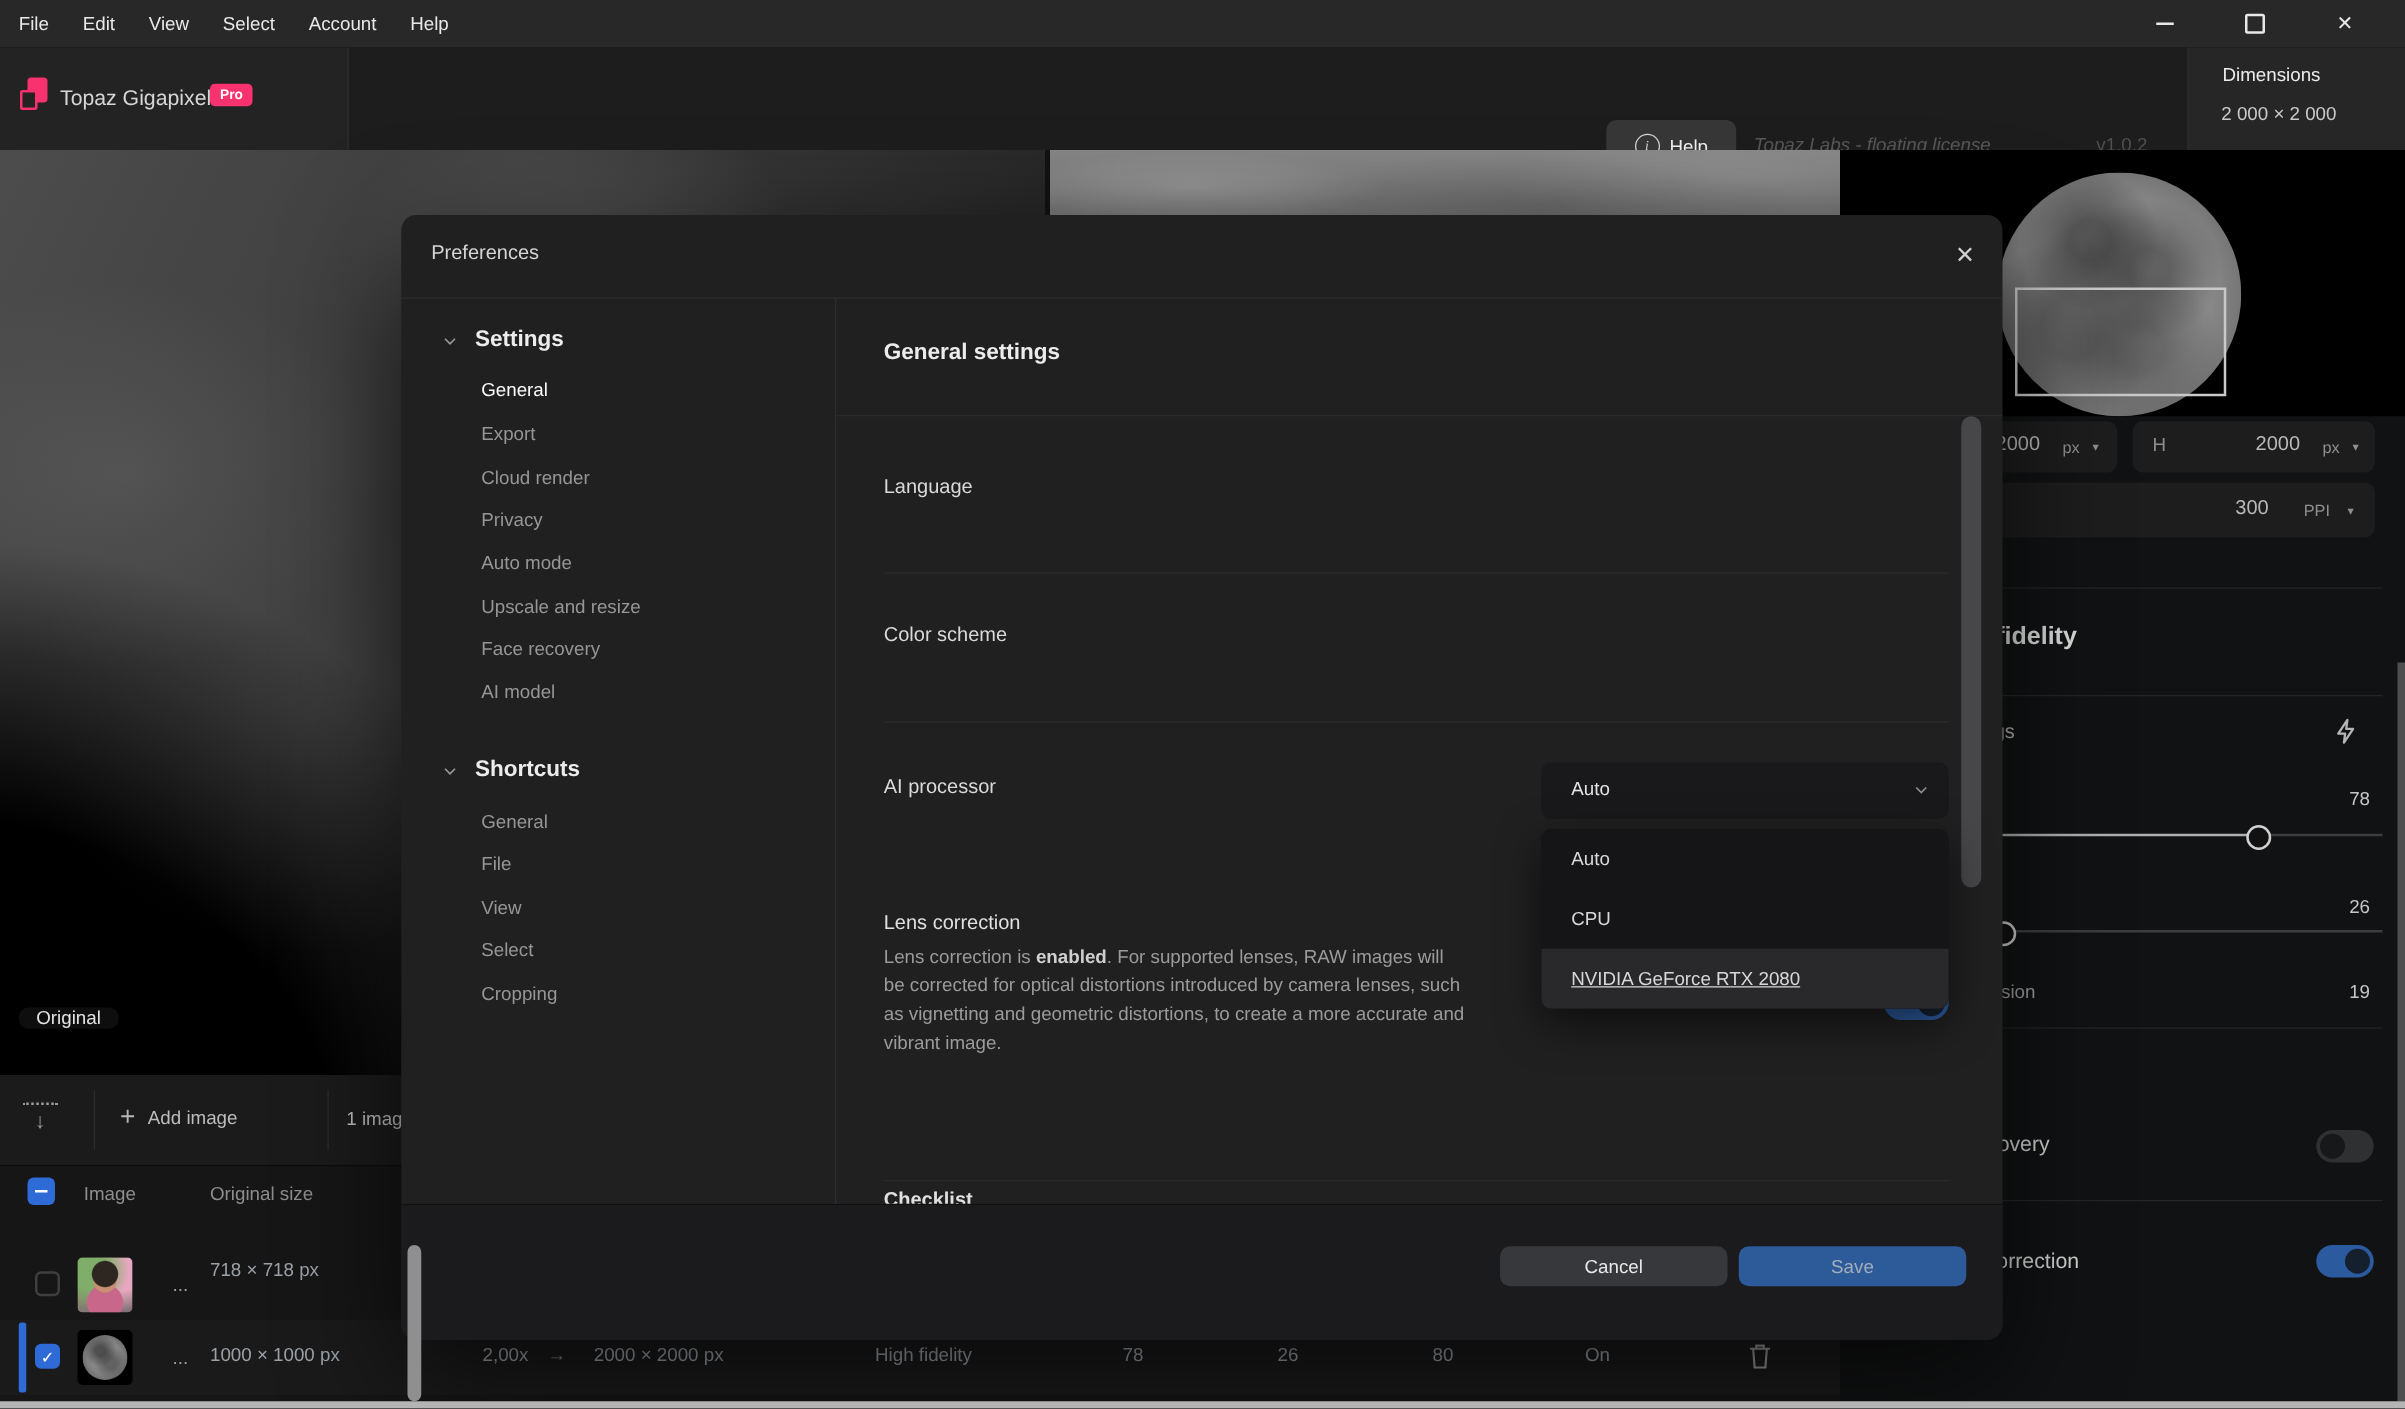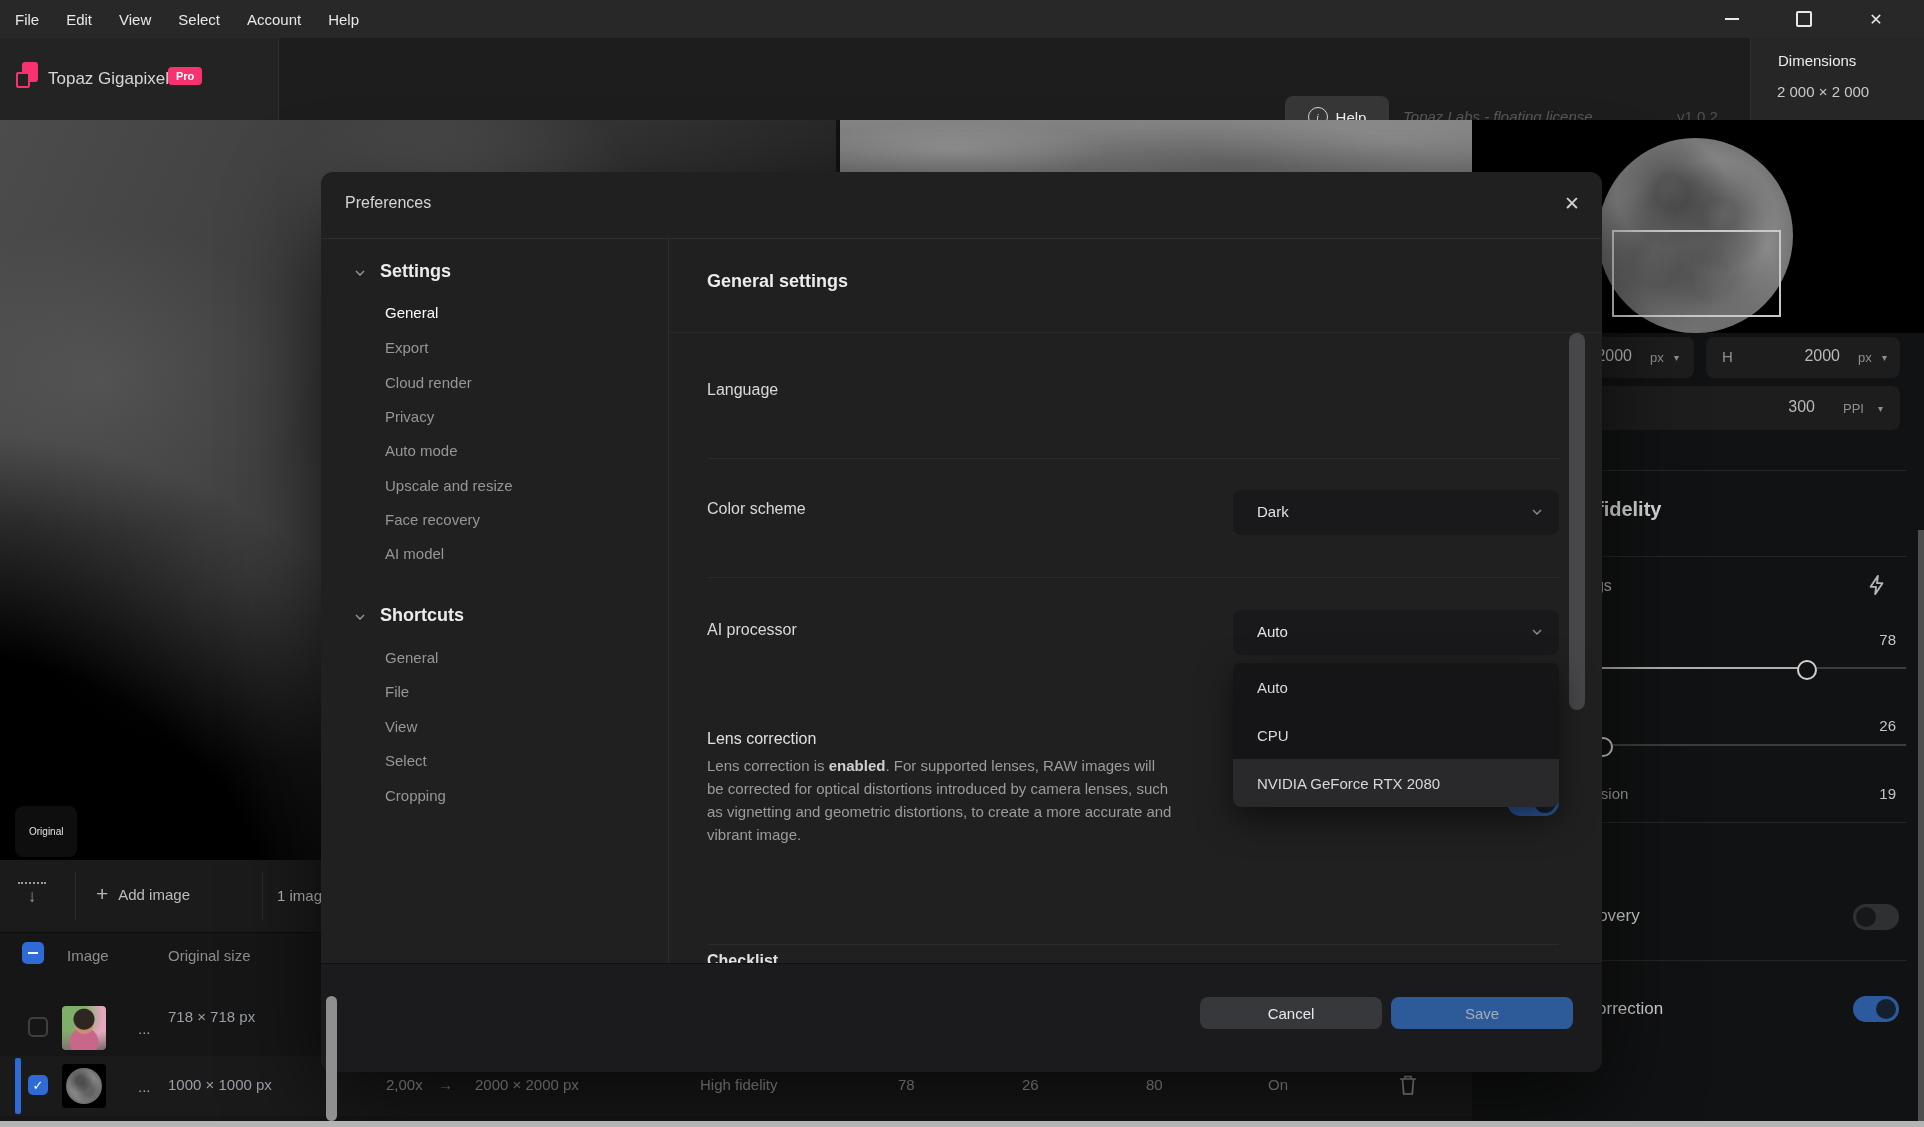--- a/index.html
+++ b/index.html
@@ -38,21 +38,21 @@
       radial-gradient(ellipse 340px 260px at 30% 62%, rgba(110,110,110,.14), transparent 70%),
       radial-gradient(ellipse 760px 700px at -6% 112%, #000 42%, transparent 74%),
       linear-gradient(115deg,#4c4c4c 0%,#3e3e3e 35%,#2c2c2c 65%,#151515 100%);}
   .pane-div{left:836px;top:0;width:4px;height:740px;background:#121212;}
   .pane2{left:840px;top:0;width:632px;height:740px;
     background:
       radial-gradient(ellipse 220px 40px at 18% 4%, rgba(200,200,200,.30), transparent 70%),
       radial-gradient(ellipse 300px 60px at 62% 6%, rgba(70,70,70,.28), transparent 70%),
       radial-gradient(ellipse 260px 50px at 85% 3%, rgba(190,190,190,.22), transparent 70%),
       linear-gradient(180deg,#868686 0%,#787878 8%,#565656 30%,#2a2a2a 70%,#161616 100%);}
-  .orig-badge{left:15px;top:686px;background:rgba(16,16,16,.88);border-radius:8px;padding:20px 14px;font-size:10px;color:#e3e3e3;}
+  .orig-badge{left:15px;top:686px;background:rgba(16,16,16,.88);border-radius:8px;padding:0 14px;font-size:15px;color:#e3e3e3;}
   
   .tray{left:0;top:860px;width:1472px;height:267px;background:#161616;}
   .tray-toolbar{left:0;top:0;width:1472px;height:72px;background:#1b1b1b;border-bottom:1px solid #0c0c0c;}
   .tbar-sep{top:12px;width:1px;height:48px;background:#2c2c2c;}
   .collapse-ic{left:18px;top:22px;width:28px;height:30px;border-top:2px dotted #9a9a9a;color:#9a9a9a;text-align:center;font-size:17px;line-height:26px;}
   .addimg{left:96px;top:22px;display:flex;align-items:center;gap:10px;color:#bcbcbc;}
   .plus-ic{font-size:21px;color:#b5b5b5;line-height:24px;}
   .sel-status{left:277px;top:27px;color:#bcbcbc;}
   .thead{top:85px;color:#8d8d8d;font-size:15px;}
   .chk{width:22px;height:22px;border-radius:5px;box-sizing:border-box;display:flex;align-items:center;justify-content:center;}
@@ -120,21 +120,21 @@
   .dlg-content{left:348px;top:66px;width:933px;height:725px;overflow:hidden;}
   .gs-heading{left:38px;top:33px;font-size:18px;font-weight:600;color:#ececec;}
   .c-div{background:#2b2b2d;height:1px;}
   .row-label{font-size:16px;color:#d9d9d9;}
   .select{left:564px;width:326px;height:45px;background:#19191b;border-radius:8px;}
   .select .val{position:absolute;left:24px;top:13px;font-size:15px;color:#e3e3e3;}
   .select .chev{position:absolute;right:14px;top:14px;color:#8f8f8f;}
   .dropdown{left:564px;top:425px;width:326px;background:#151517;border-radius:8px;z-index:5;
       box-shadow:0 12px 34px rgba(0,0,0,.55);overflow:hidden;}
   .dd-item{height:48px;display:flex;align-items:center;padding-left:24px;font-size:15px;color:#d8d8d8;}
-  .dd-item.hl{background:#29292b;}
+  .dd-item.hl{background:#29292b;text-decoration:underline;}
   .lens-head{left:38px;top:492px;font-size:16px;color:#e0e0e0;}
   .lens-p{left:38px;top:516px;width:468px;font-size:15px;line-height:23px;color:#9b9b9b;margin:0;}
   .lens-p b{color:#cfcfcf;font-weight:bold;}
   .clip-head{left:38px;top:714px;font-size:16px;font-weight:600;color:#e0e0e0;}
   .dlg-scroll{left:1248px;top:161px;width:16px;height:377px;background:#47474a;border-radius:8px;}
   .dlg-footer{left:0;top:791px;width:1281px;height:108px;background:#1b1b1d;border-top:1px solid #101011;
       border-radius:0 0 12px 12px;}
   .btn{height:32px;border-radius:8px;display:flex;align-items:center;justify-content:center;font-size:15px;}
   .btn-cancel{left:879px;top:33px;width:182px;background:#37383b;color:#e9e9e9;}
   .btn-save{left:1070px;top:33px;width:182px;background:#2d5a98;color:#a2aebc;}
@@ -350,28 +350,20 @@
     <div class="abs sb-item" style="left:64px;top:615px;">Cropping</div>
 
     <div class="abs dlg-content">
       <div class="abs gs-heading">General settings</div>
       <div class="abs c-div" style="left:0;top:94px;width:933px;"></div>
 
       <div class="abs row-label" style="left:38px;top:143px;">Language</div>
       <div class="abs c-div" style="left:38px;top:220px;width:852px;"></div>
 
       <div class="abs row-label" style="left:38px;top:262px;">Color scheme</div>
-      <div class="abs select" style="top:252px;">
-        <span class="val">Dark</span>
-        <span class="chev">
-            <svg width="16" height="16" viewBox="0 0 24 24" fill="none" stroke="currentColor" stroke-width="2">
-              <path d="M6 9l6 6 6-6"></path>
-            </svg>
-          </span>
-      </div>
       <div class="abs c-div" style="left:38px;top:339px;width:852px;"></div>
 
       <div class="abs row-label" style="left:38px;top:383px;">AI processor</div>
       <div class="abs select" style="top:372px;">
         <span class="val">Auto</span>
         <span class="chev">
             <svg width="16" height="16" viewBox="0 0 24 24" fill="none" stroke="currentColor" stroke-width="2">
               <path d="M6 9l6 6 6-6"></path>
             </svg>
           </span>

